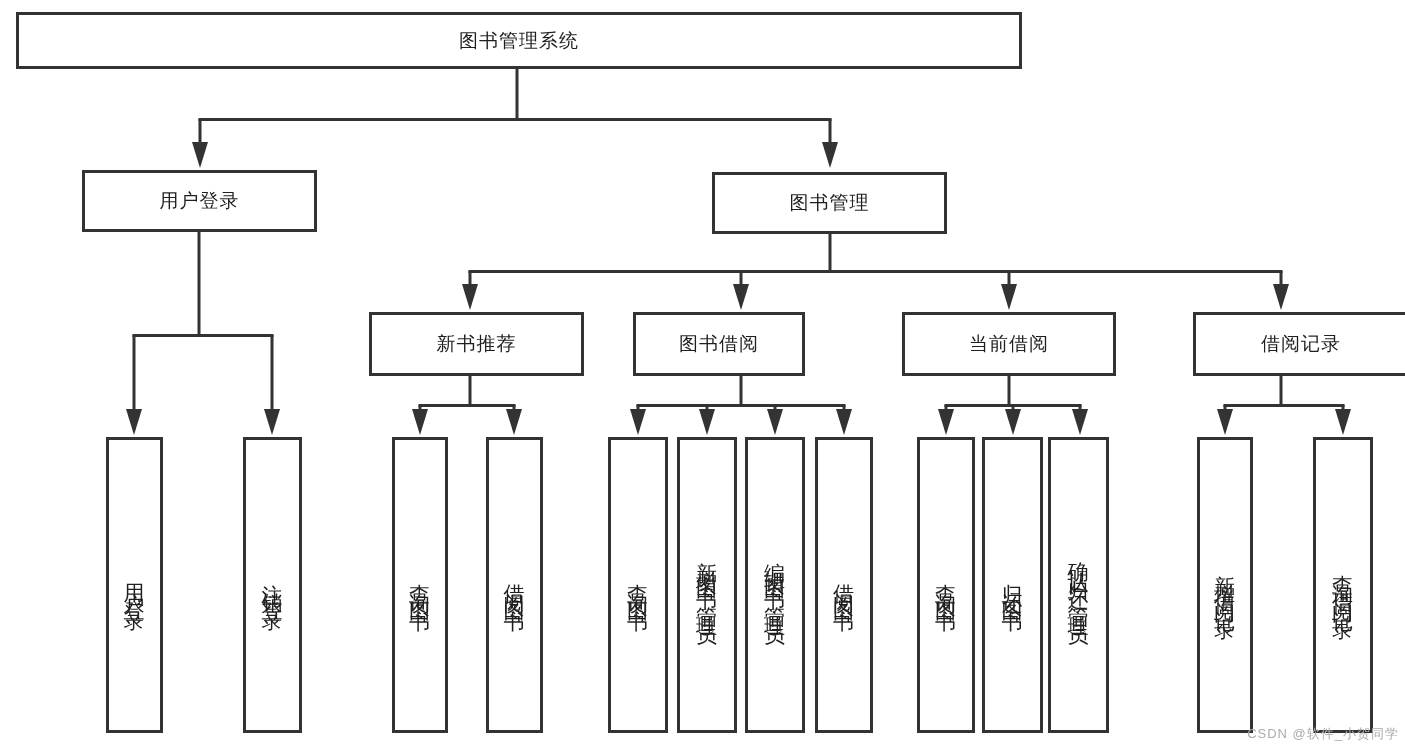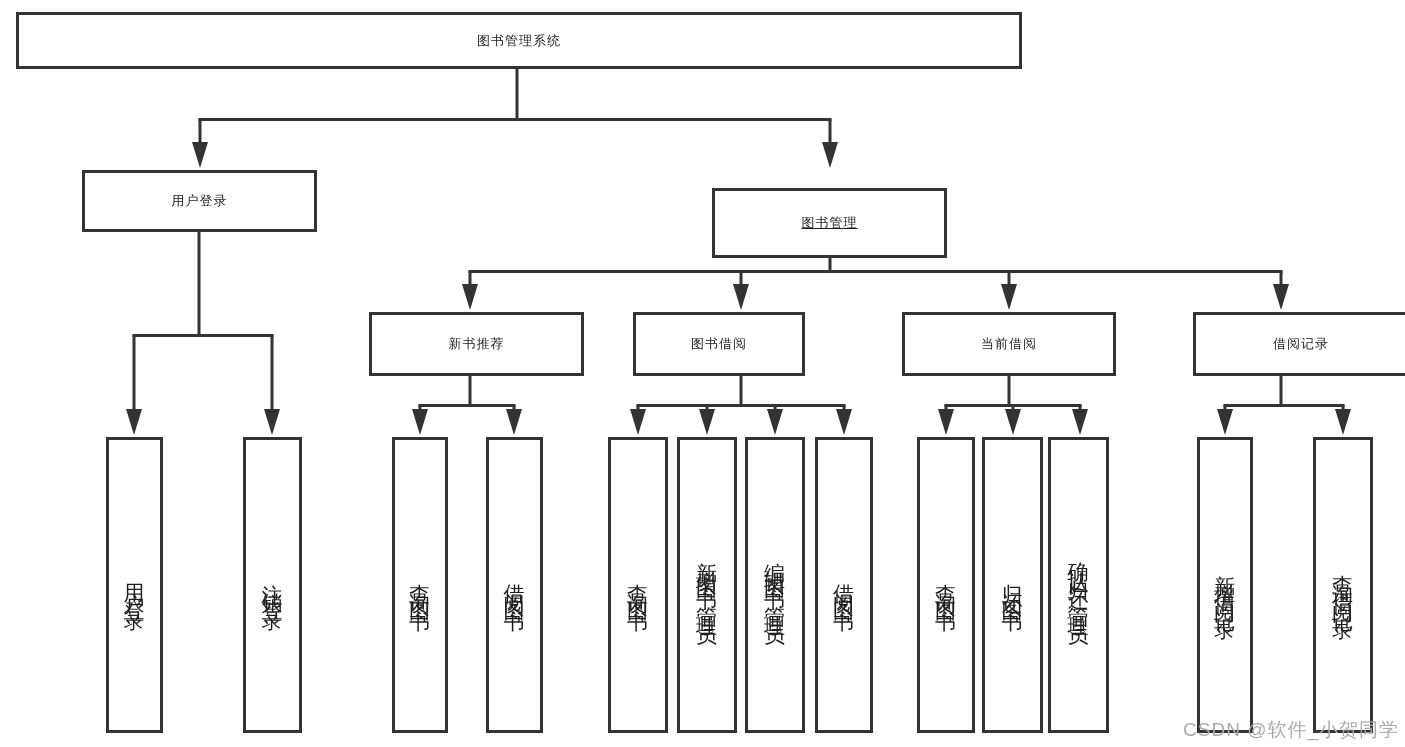--- a/index.html
+++ b/index.html
@@ -11,29 +11,29 @@
   *{margin:0;padding:0;box-sizing:border-box;}
   html,body{width:1405px;height:747px;background:var(--bg);overflow:hidden;
     font-family:"Liberation Sans","DejaVu Sans",sans-serif;color:var(--text);}
   .stage{position:relative;width:1405px;height:747px;background:var(--bg);}
   svg.wires{position:absolute;left:0;top:0;z-index:1;}
   .box{
     position:absolute;z-index:2;background:var(--bg);
     border:3px solid var(--line);
     display:flex;align-items:center;justify-content:center;
   }
-  .hlabel{font-size:13px;letter-spacing:1px;white-space:nowrap;}
+  .hlabel{font-size:19px;letter-spacing:1px;white-space:nowrap;}
   .vbox{z-index:2;}
   .vlabel{
     writing-mode:vertical-rl;text-orientation:mixed;
     font-size:21px;letter-spacing:9px;line-height:1.0;white-space:nowrap;
   }
   .watermark{
     position:absolute;right:6px;bottom:4px;z-index:5;
-    font-size:19px;color:var(--wm);letter-spacing:1px;white-space:nowrap;
+    font-size:13px;color:var(--wm);letter-spacing:1px;white-space:nowrap;
   }
 </style>
 </head>
 <body>
 
 <div class="stage">
 
   <svg class="wires" width="1405" height="747" viewBox="0 0 1405 747">
     <g stroke="var(--line)" stroke-width="3" fill="none">
 
@@ -100,21 +100,21 @@
     </g>
   </svg>
 
   <div class="box" style="left:16px;top:12px;width:1006px;height:57px;">
     <span class="hlabel">图书管理系统</span>
   </div>
 
   <div class="box" style="left:82px;top:170px;width:235px;height:62px;">
     <span class="hlabel">用户登录</span>
   </div>
-  <div class="box" style="left:712px;top:188px;width:235px;height:70px;text-decoration:underline;">
+  <div class="box" style="left:712px;top:172px;width:235px;height:62px;">
     <span class="hlabel">图书管理</span>
   </div>
 
   <div class="box" style="left:363px;top:312px;width:215px;height:64px;margin-left:6px;">
     <span class="hlabel">新书推荐</span>
   </div>
   <div class="box" style="left:633px;top:312px;width:172px;height:64px;">
     <span class="hlabel">图书借阅</span>
   </div>
   <div class="box" style="left:902px;top:312px;width:214px;height:64px;">

